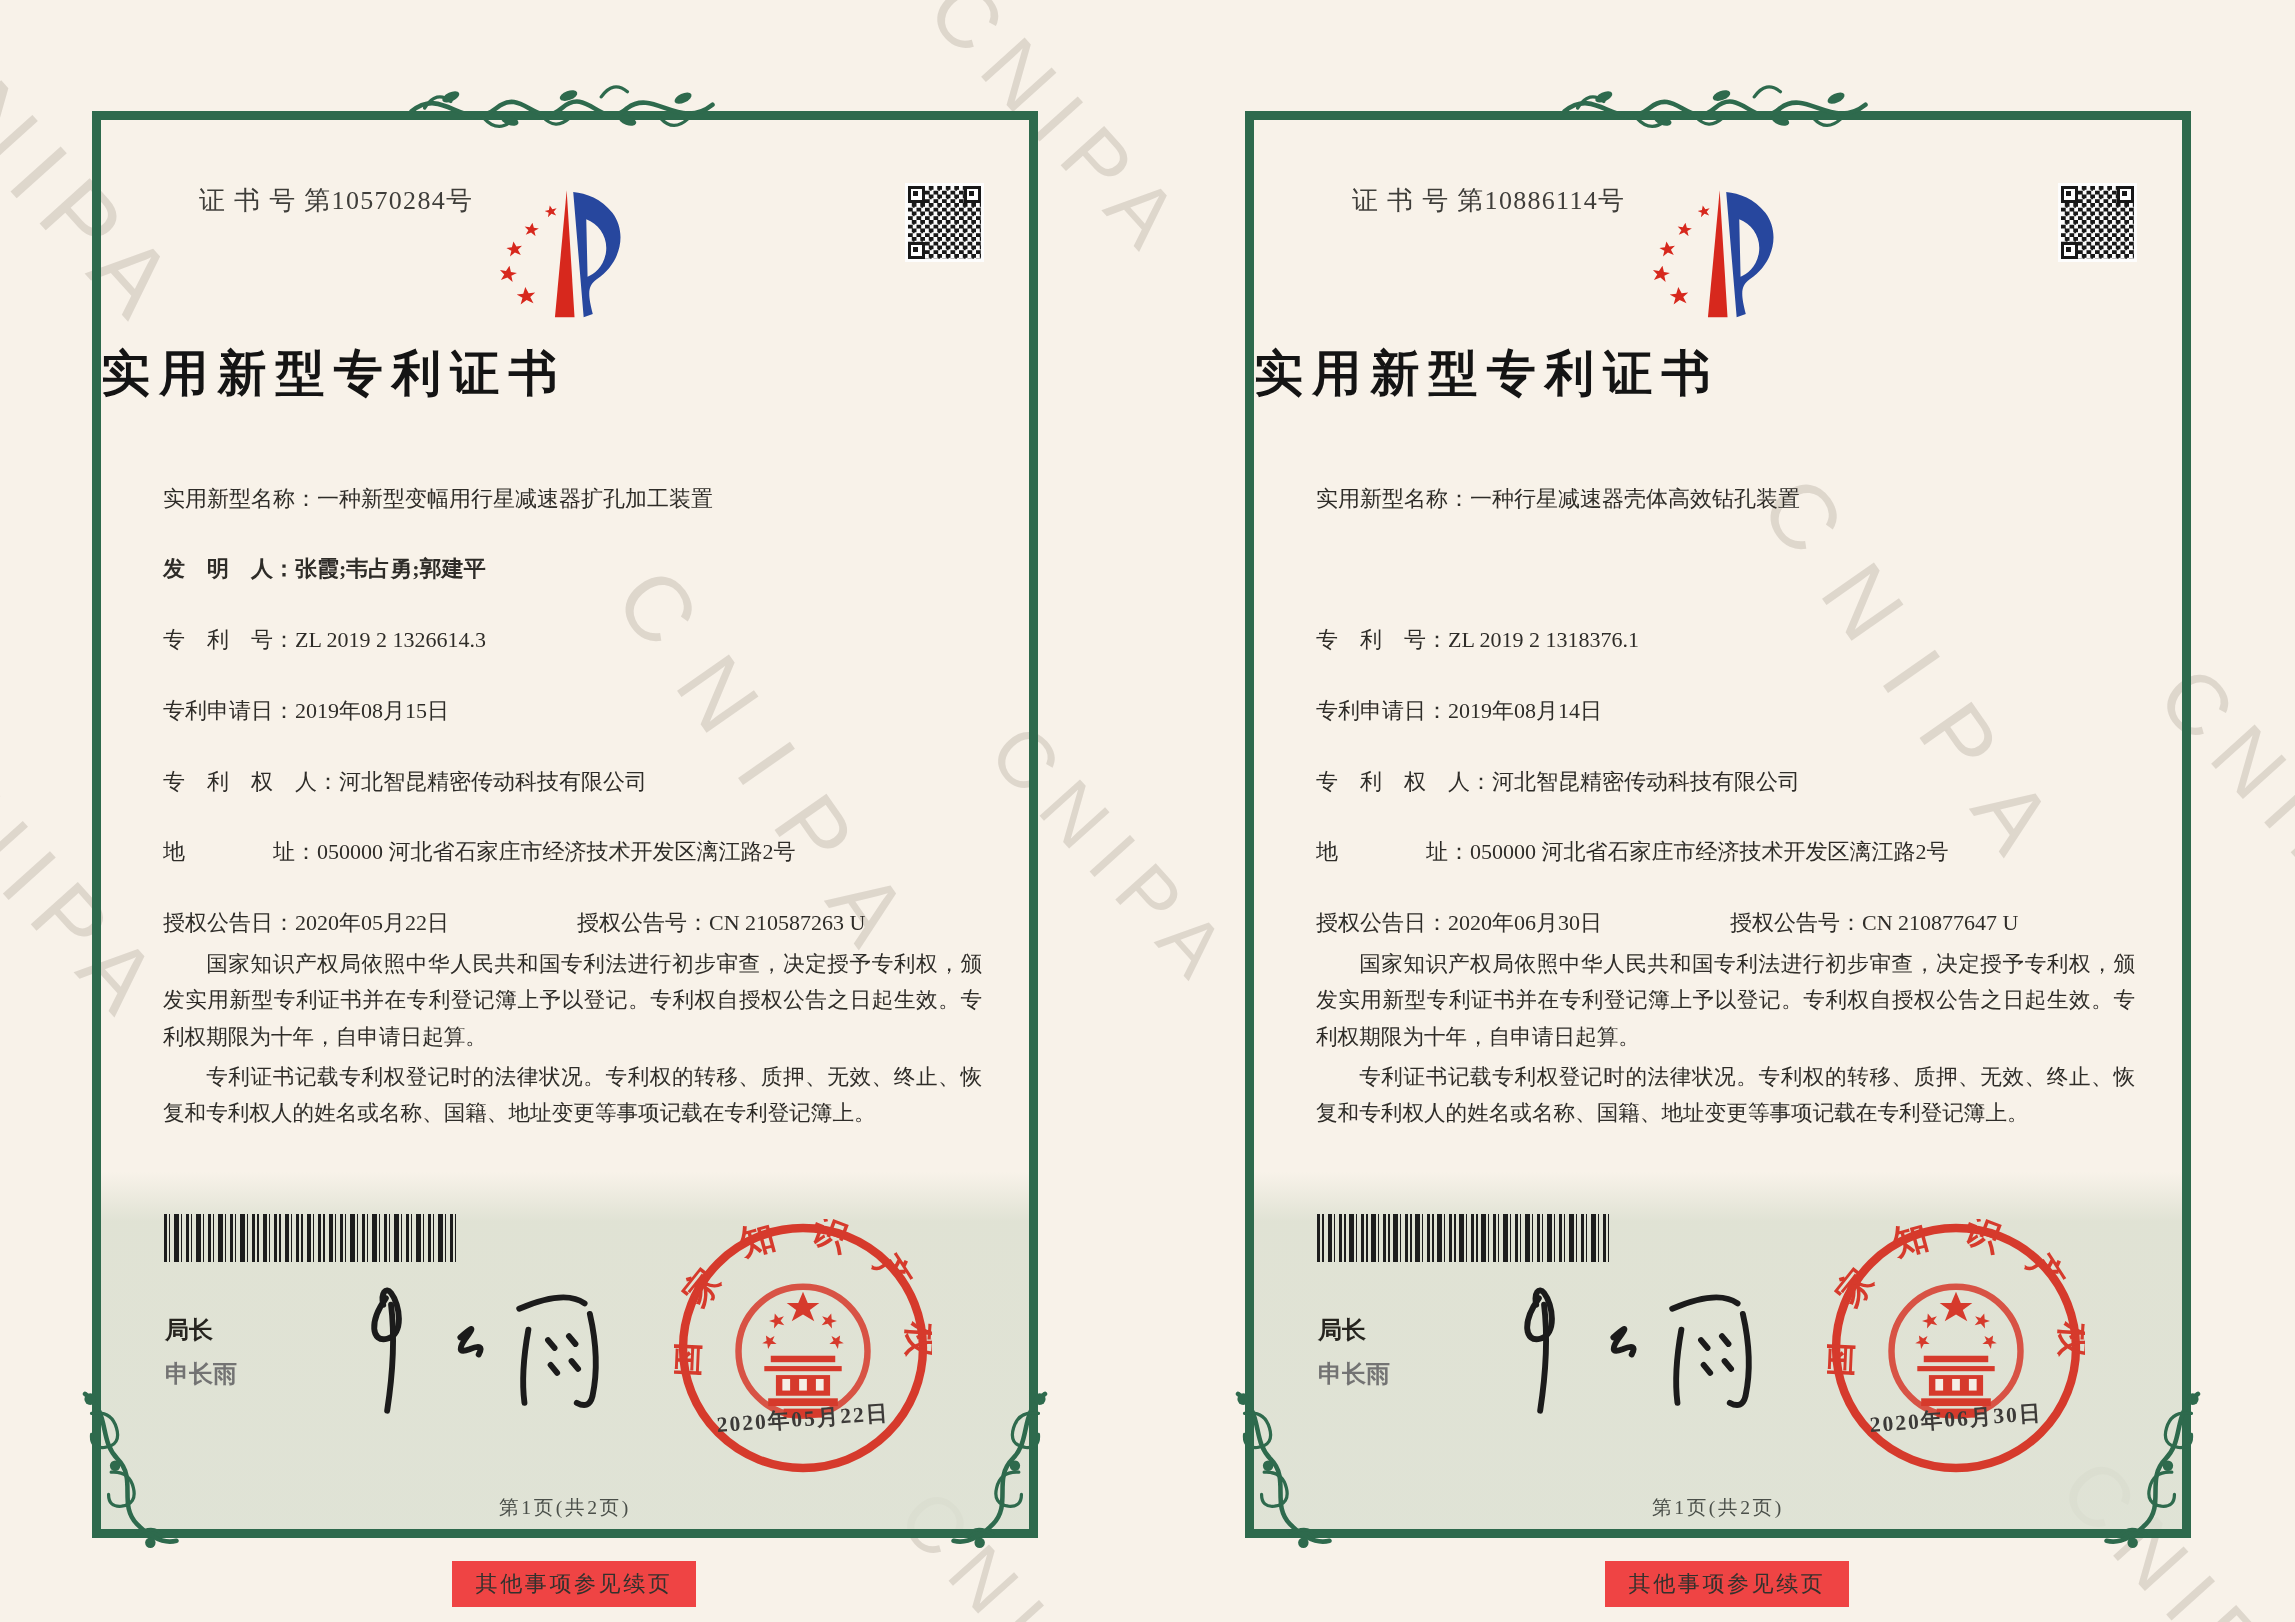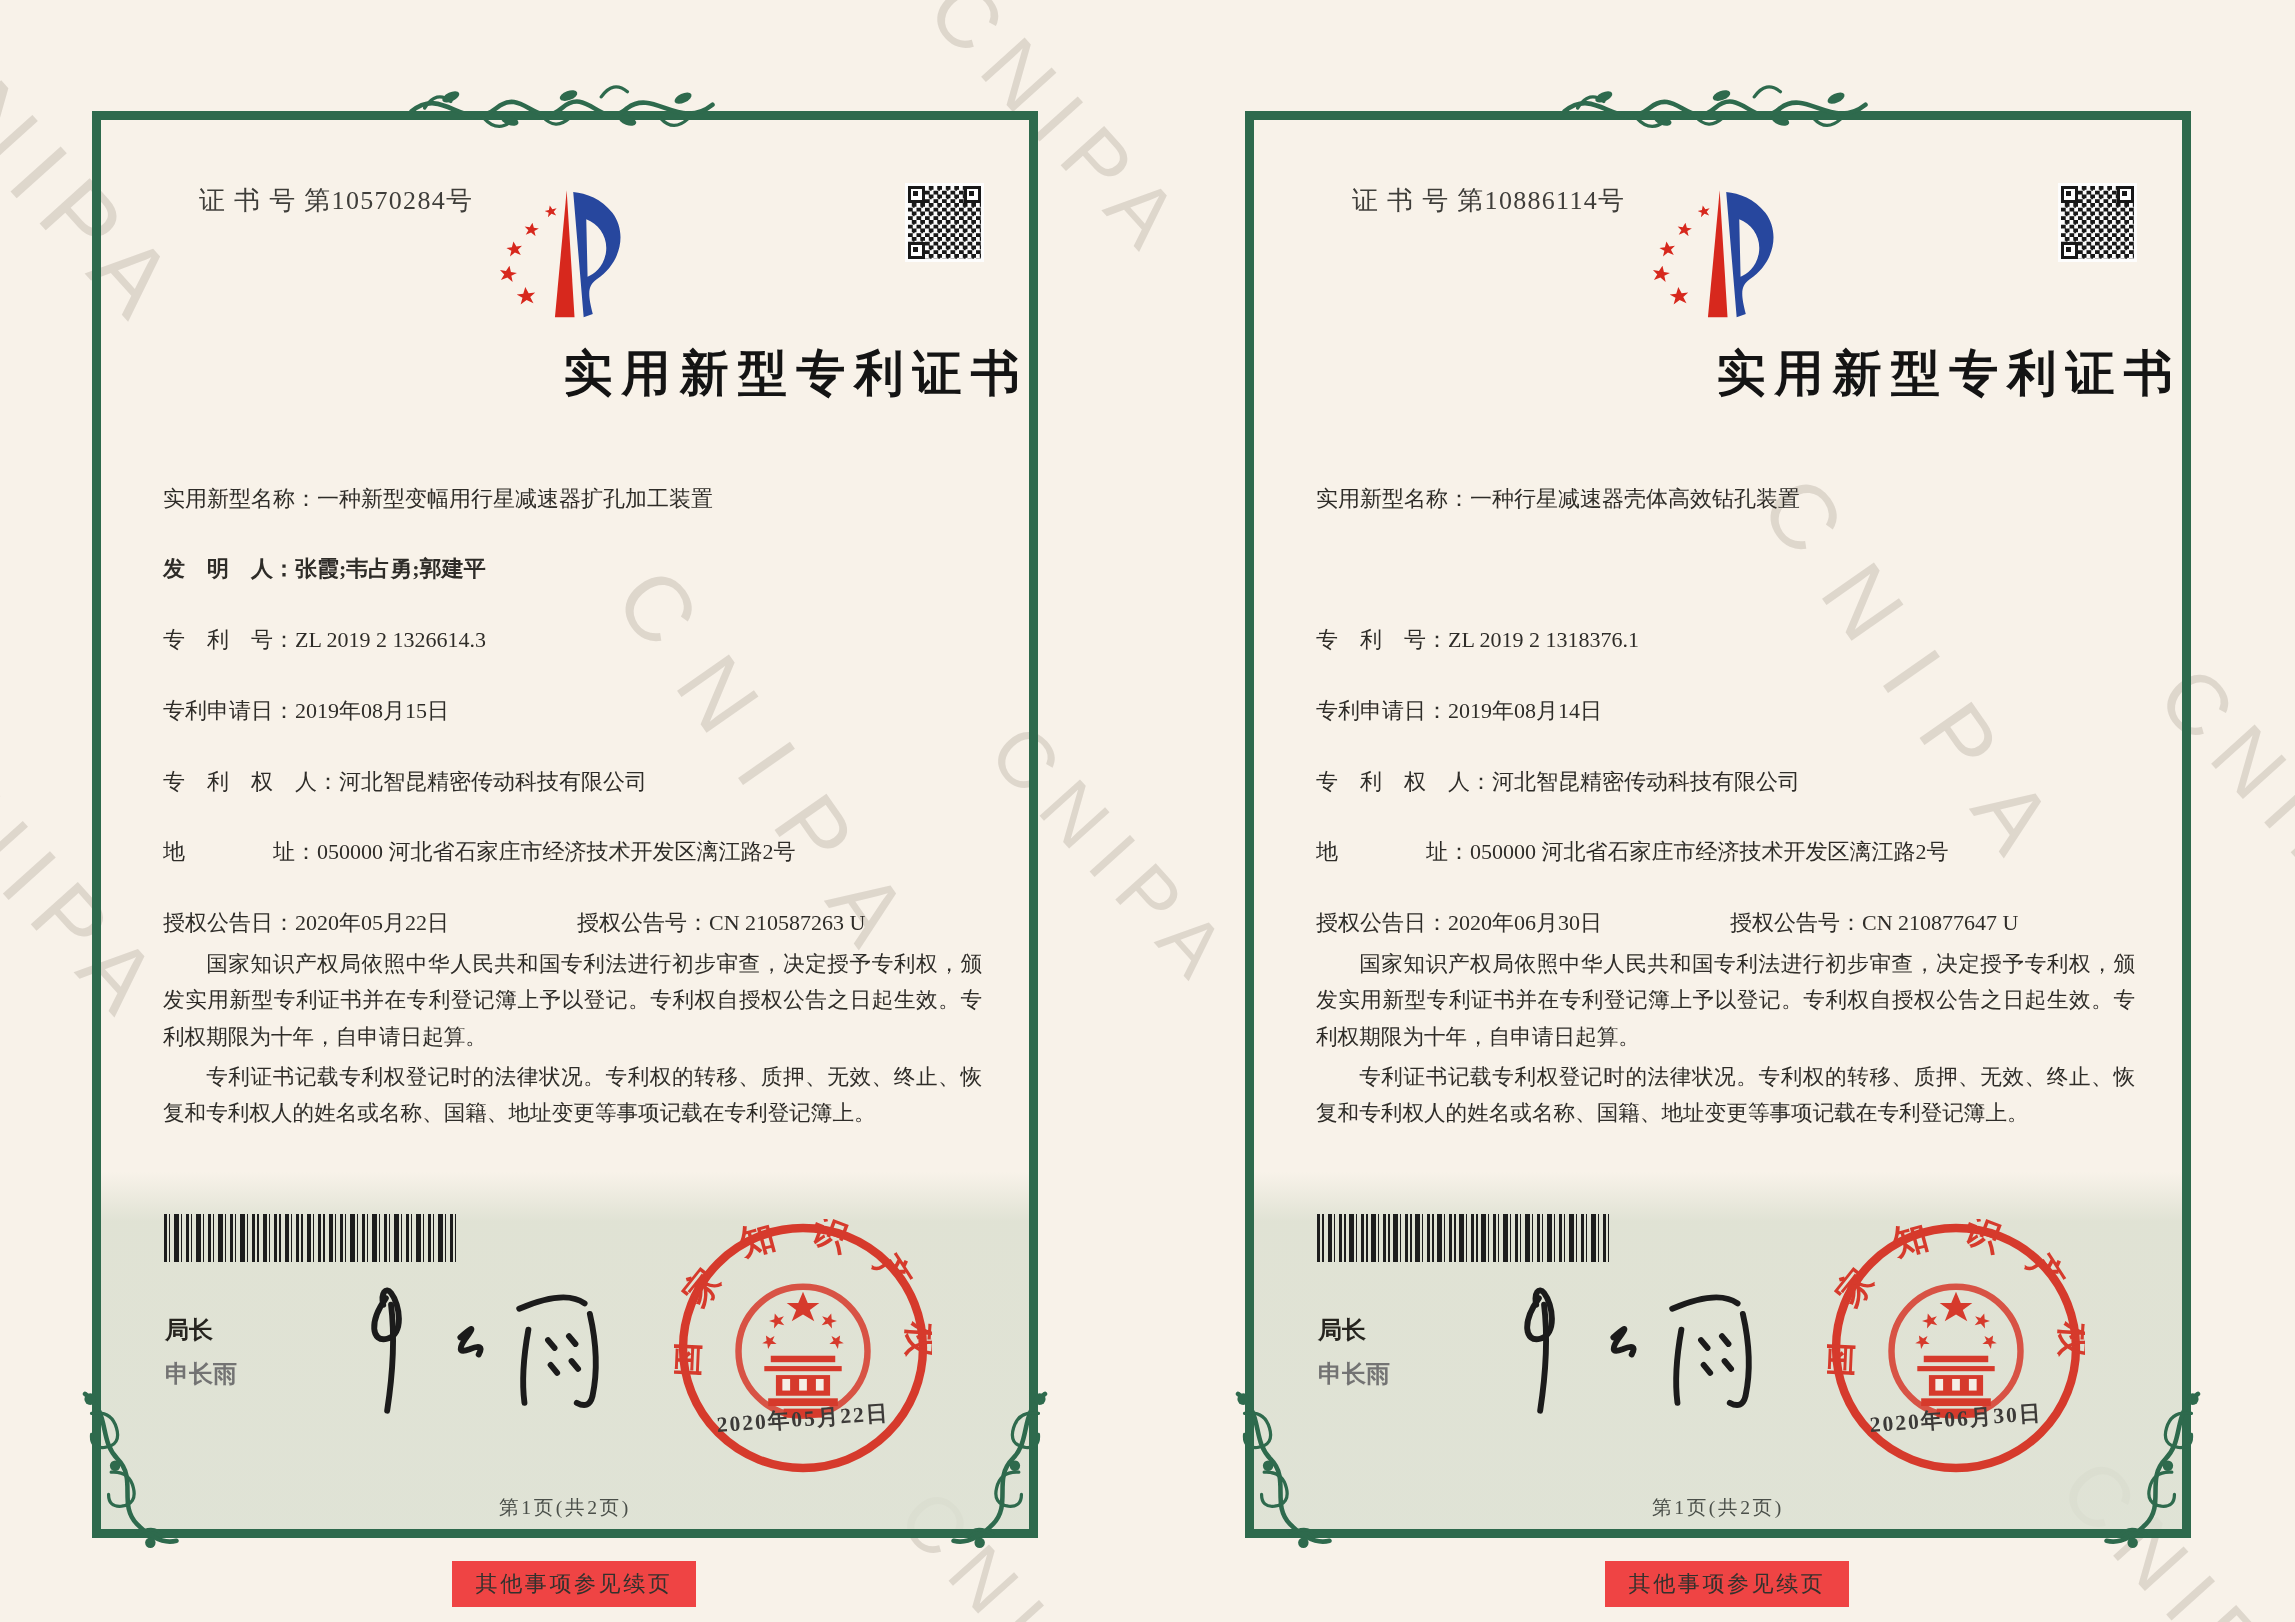--- a/index.html
+++ b/index.html
@@ -71,21 +71,21 @@
     background:#fff;box-sizing:border-box;
   }
   .qr .f-tl{left:3.3px;top:3.3px;}
   .qr .f-tr{right:3.3px;top:3.3px;}
   .qr .f-bl{left:3.3px;bottom:3.3px;}
   .qr .finder::after{
     content:"";position:absolute;left:2px;top:2px;width:5.2px;height:5.2px;background:#181818;
   }
   .title{
     position:absolute;left:0;top:221px;width:100%;
-    text-align:right;font-size:49px;font-weight:bold;
+    text-align:left;font-size:49px;font-weight:bold;
     letter-spacing:9.2px;color:#141414;z-index:2;
   }
   
   .row{
     position:absolute;left:62px;width:831px;
     font-size:22px;color:#2e2c28;z-index:2;white-space:nowrap;
   }
   .row-0{top:364px;} .row-1{top:434px;font-weight:bold;} .row-2{top:505px;}
   .row-3{top:576px;} .row-4{top:647px;} .row-5{top:717px;}
   .row-grant{top:788px;}

